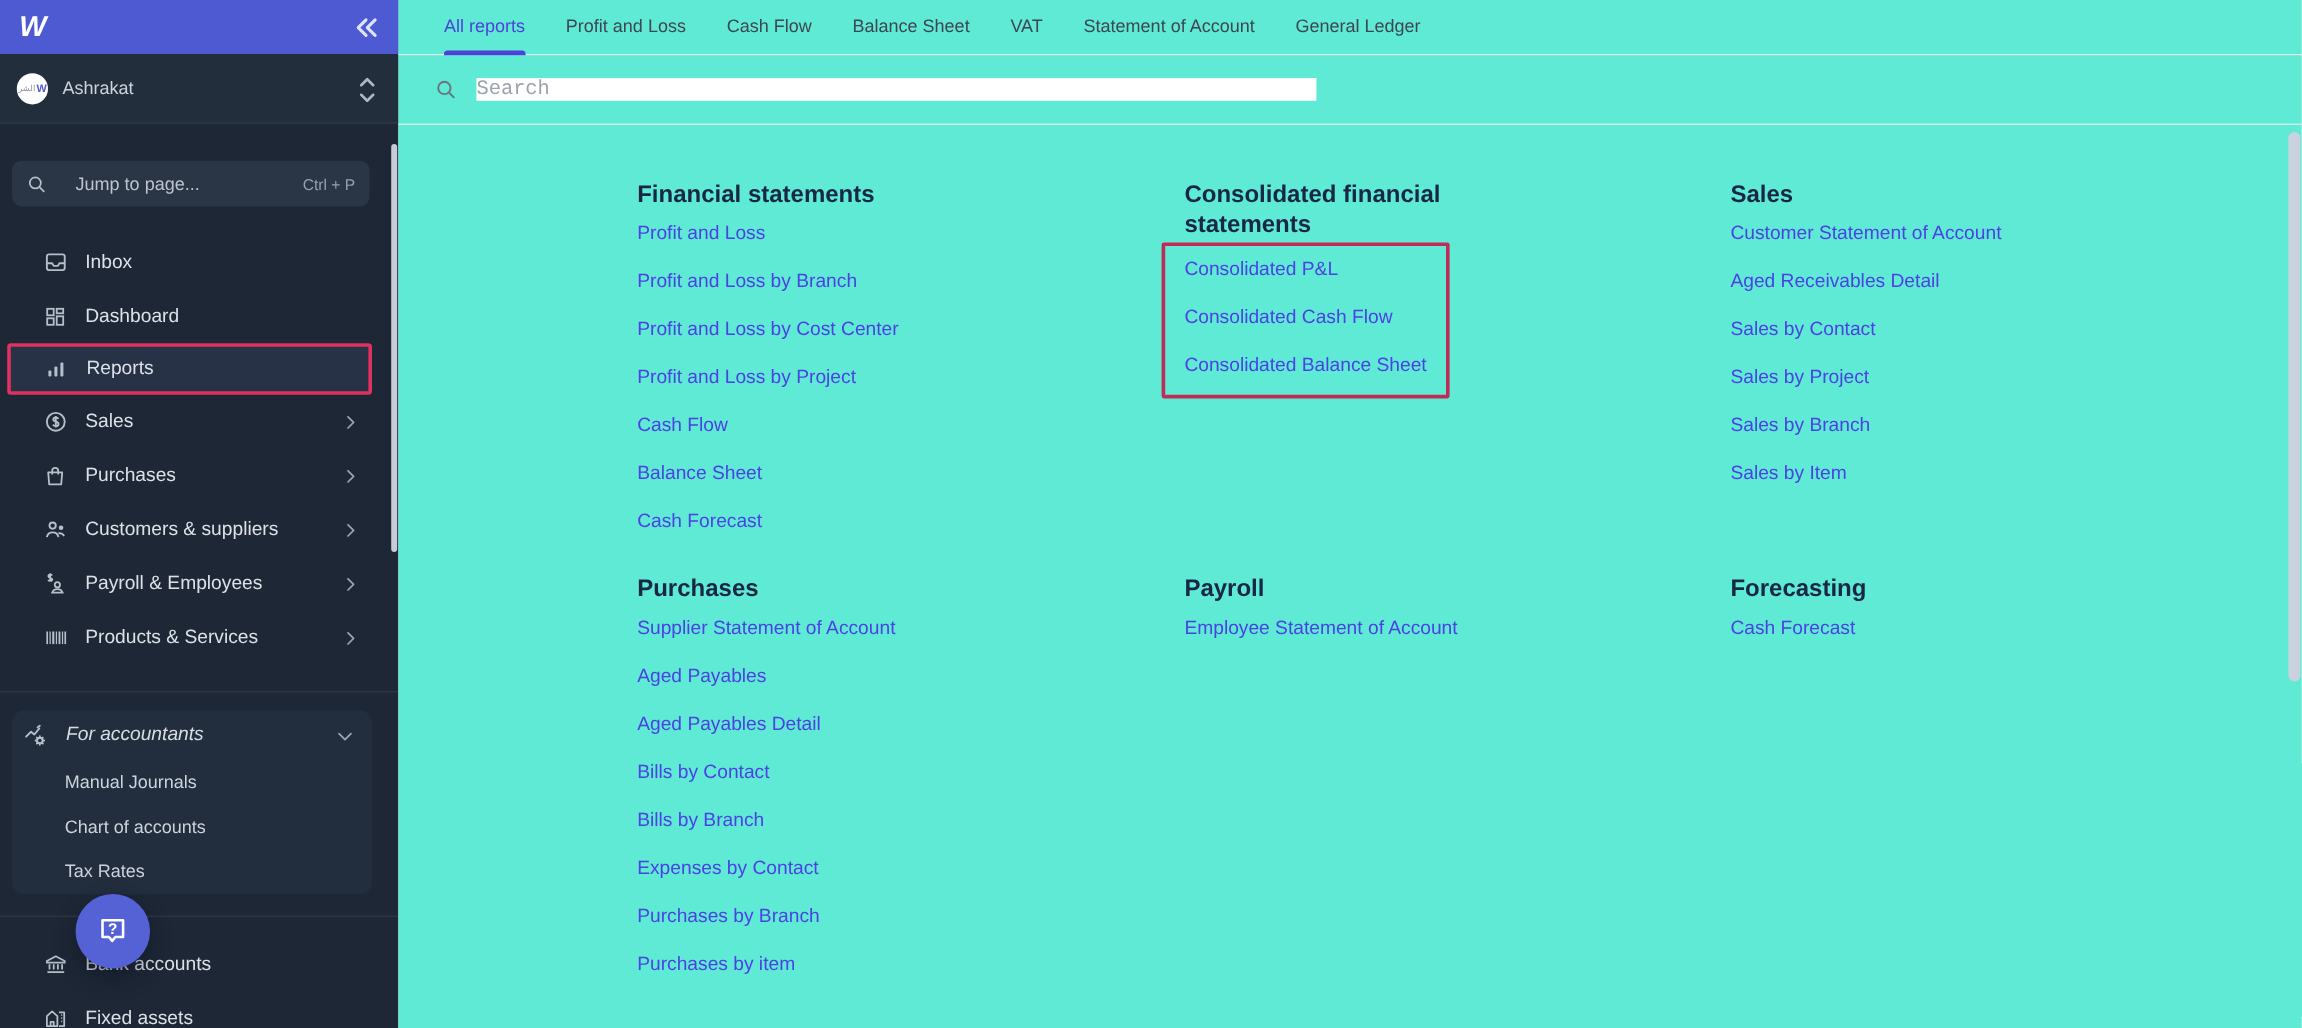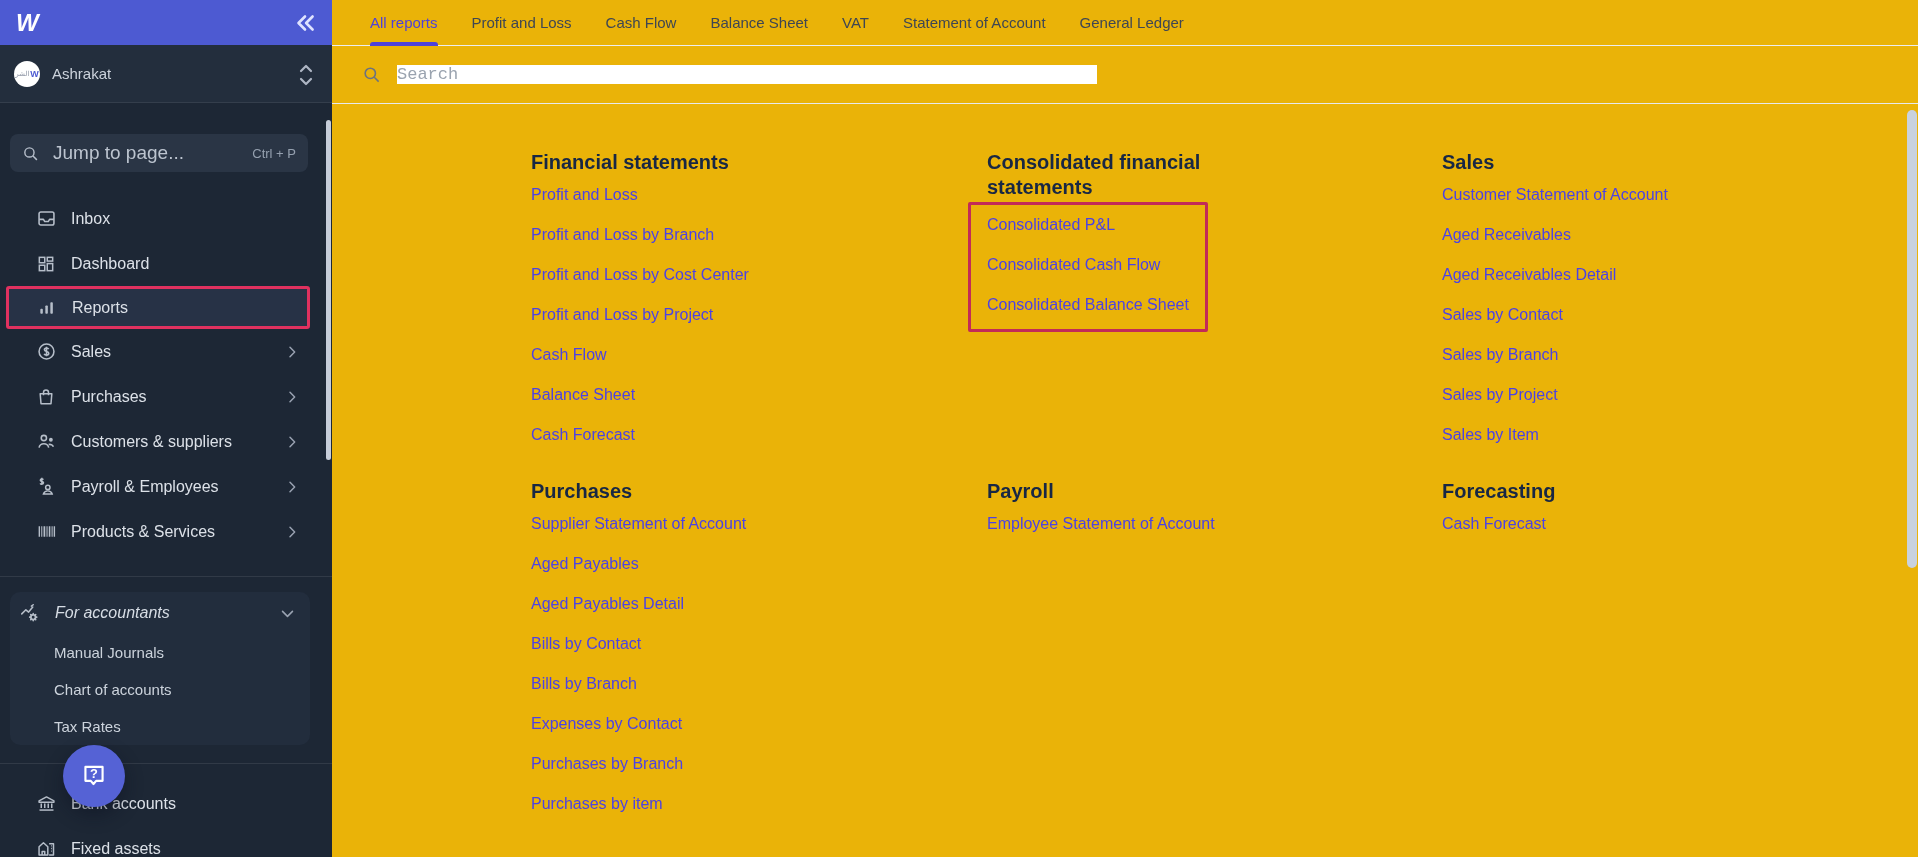--- a/index.html
+++ b/index.html
@@ -21,21 +21,21 @@
   .avatar { width:26px; height:26px; border-radius:50%; background:#fff; margin-left:14px;
             display:flex; align-items:center; justify-content:center; overflow:hidden; }
   .avatar span { font-size:9px; font-weight:bold; color:#4d5ad2; }
   .avatar em { font-size:7px; color:#8b93a3; font-style:normal; margin-right:1px; }
   .username { margin-left:12px; font-size:15px; color:#ccd3dc; }
   .updown { position:absolute; right:14px; top:17px; width:22px; height:26px; color:#aeb6c4; cursor:pointer;}
 
   .jumpbox { position:absolute; left:10px; top:134px; width:298px; height:38px;
              background:#2a3545; border-radius:8px; display:flex; align-items:center; cursor:pointer; }
   .jumpbox .jicon { margin-left:12px; color:#b7bfcb; }
-  .jumpbox .jtext { margin-left:14px; font-size:19px; color:#bcc4cf; }
+  .jumpbox .jtext { margin-left:24px; font-size:15px; color:#bcc4cf; }
   .jumpbox .jshort { position:absolute; right:12px; font-size:13px; color:#95a0af; }
 
   .nav { position:absolute; left:0; top:196px; width:332px; }
   .nav-item { position:relative; height:45px; display:flex; align-items:center;
               padding-left:34px; cursor:pointer; }
   .nav-item .icn { width:24px; height:22px; color:#b6bec9; display:flex;
                    align-items:center; justify-content:center; flex:none; }
   .nav-item .lbl { margin-left:13px; font-size:16px; color:#dce1e8; }
   .nav-item .chev { position:absolute; right:32px; color:#9aa3b2; }
   .nav-item.active { left:6px; width:304px; height:43px; background:#273246;
@@ -55,21 +55,21 @@
   .acc-sub div { line-height:37px; font-size:15px; color:#ccd3dc; cursor:pointer; }
 
   .sb-thumb { position:absolute; left:326px; top:120px; width:5px; height:340px;
               background:#c6cdd9; border-radius:3px; }
 
   .fab { position:absolute; left:63px; top:745px; width:62px; height:62px; border-radius:50%;
          background:#5562d5; box-shadow:0 8px 18px rgba(10,15,30,.45);
          display:flex; align-items:center; justify-content:center; z-index:5; cursor:pointer; }
 
   
-  .main { position:absolute; left:332px; top:0; width:1586px; height:857px; background:#eab308; }
+  .main { position:absolute; left:332px; top:0; width:1586px; height:857px; background:#5eead4; }
   .tabbar { height:46px; border-bottom:1px solid #ecedf0; display:flex; align-items:stretch;
             padding-left:38px; }
   .tab { position:relative; display:flex; align-items:center; margin-right:34px;
          font-size:15px; color:#3e4654; cursor:pointer; white-space:nowrap; }
   .tab.active { color:#4e41da; }
   .tab.active::after { content:""; position:absolute; left:0; right:0; bottom:-1px;
                        height:4px; background:#4e41da; border-radius:3px 3px 0 0; }
   .searchrow { height:58px; border-bottom:1px solid #e7eaee; display:flex; align-items:center;
                padding-left:30px; }
   .searchrow .sicon { color:#6b7280; }
@@ -354,25 +354,24 @@
         <a>Consolidated P&amp;L</a>
         <a>Consolidated Cash Flow</a>
         <a>Consolidated Balance Sheet</a>
       </div>
     </section>
 
     <section class="section">
       <h3>Sales</h3>
       <div class="links">
         <a>Customer Statement of Account</a>
-        <a>Aged Receivables</a>
         <a>Aged Receivables Detail</a>
         <a>Sales by Contact</a>
+        <a>Sales by Project</a>
         <a>Sales by Branch</a>
-        <a>Sales by Project</a>
         <a>Sales by Item</a>
       </div>
     </section>
 
     <section class="section">
       <h3>Purchases</h3>
       <div class="links">
         <a>Supplier Statement of Account</a>
         <a>Aged Payables</a>
         <a>Aged Payables Detail</a>

